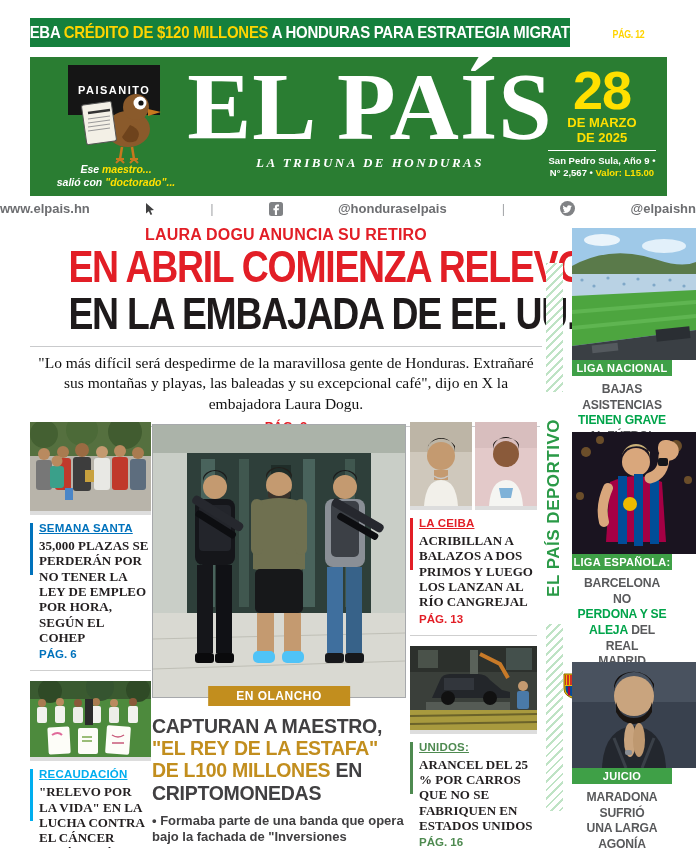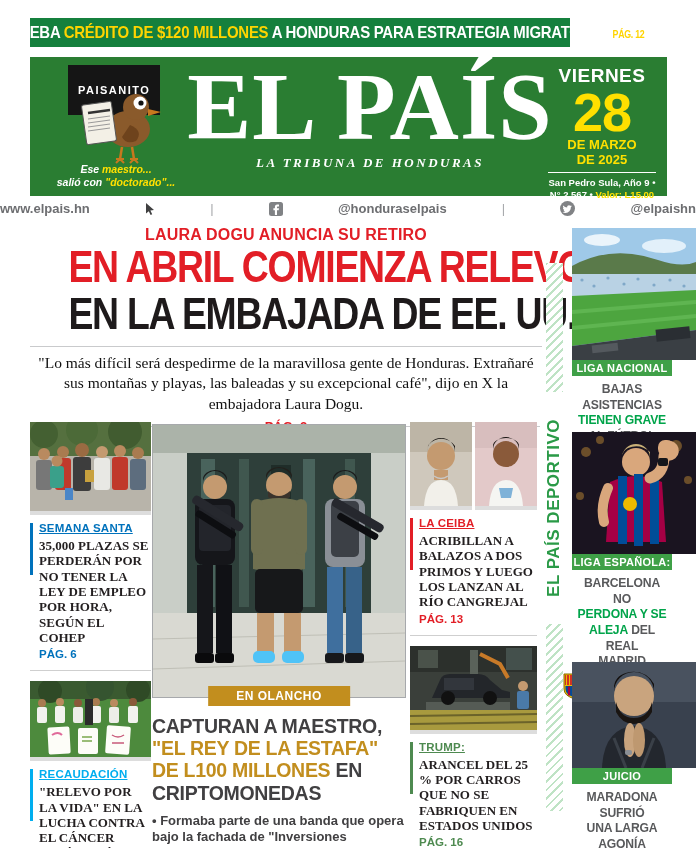--- a/index.html
+++ b/index.html
@@ -133,21 +133,20 @@
     </div>
     <div class="mascot-caption">
       <div><span>Ese </span><span class="em">maestro...</span></div>
       <div><span>salió con </span><span class="em">"doctorado"...</span></div>
     </div>
     <div class="logo-wrap">
       <div class="logo">EL PAÍS</div>
       <div class="tagline">LA TRIBUNA DE HONDURAS</div>
     </div>
     <div class="datebox">
-      <div class="day">VIERNES</div>
       <div class="num">28</div>
       <div class="monthline">DE MARZO</div>
       <div class="monthline">DE 2025</div>
       <div class="rule"></div>
       <div class="edline">San Pedro Sula, Año 9 •</div>
       <div class="edline"><span>N° 2,567 • </span><span class="price">Valor: L15.00</span></div>
     </div>
   </div>
 
   <div class="social">
@@ -375,21 +374,21 @@
         <path d="M22 52 l8 -18 q2 -6 10 -6 l28 0 q8 0 12 6 l12 10 l8 2 l0 6 l-78 0z" fill="#23262A"></path>
         <circle cx="38" cy="52" r="7" fill="#111"></circle>
         <circle cx="80" cy="52" r="7" fill="#111"></circle>
         <rect x="34" y="32" width="30" height="12" fill="#32363C"></rect>
         <circle cx="113" cy="40" r="5" fill="#C49A70"></circle>
         <rect x="107" y="45" width="12" height="18" rx="2" fill="#4A7AA8"></rect>
       </svg>
     </span>
     <div class="story">
       <div class="accent-bar" style="background:#4E8A50;"></div>
-      <div class="slabel" style="color:#4E8A50;">TRUMP:</div>
+      <div class="slabel" style="color:#4E8A50;">UNIDOS:</div>
       <div class="shead">ARANCEL DEL 25 % POR CARROS QUE NO SE FABRIQUEN EN ESTADOS UNIDOS</div>
       <div class="spage" style="color:#4E8A50;">PÁG. 16</div>
     </div>
   </div>
 
   <div class="hatch"></div>
   <div class="vlabel">
     <span>EL PAÍS DEPORTIVO</span>
   </div>
 

